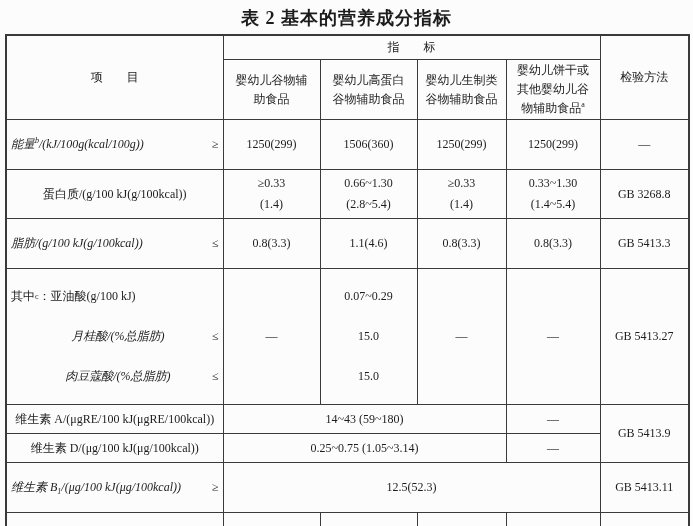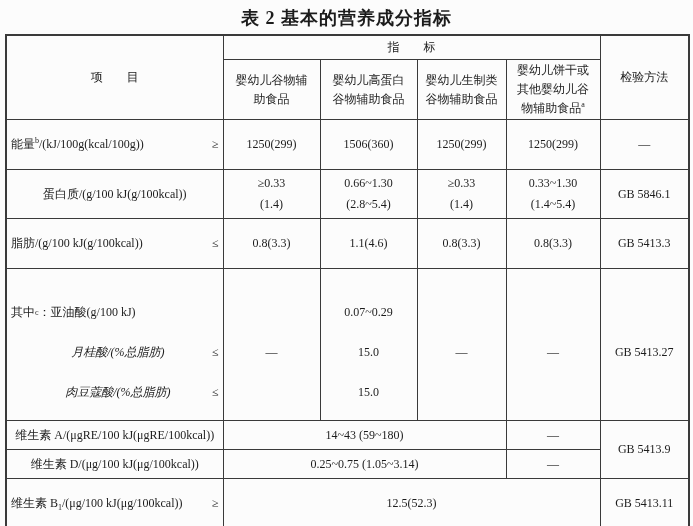--- a/index.html
+++ b/index.html
@@ -24,30 +24,30 @@
   }
   .std th,.std td{
     border:1px solid var(--border);
     font-size:12px;font-weight:normal;
     text-align:center;vertical-align:middle;
     padding:1px 4px;white-space:pre-line;
     overflow:hidden;
   }
   .std th{line-height:19px;}
   .item-cell{text-align:left;padding-left:8px;padding-right:8px;}
-  .flex-cell{display:flex;align-items:center;justify-content:space-between;}
+  .flex-cell{display:flex;align-items:center;justify-content:space-between;font-style:italic;}
   .sym{padding-left:4px;}
   sup,sub{font-size:8px;line-height:0;}
   
   .rh1 th{height:21px;text-align:center;}
   .rh2 th{height:57px;}
   .r-en td{height:27px;}
   .r-prot td{height:46px;line-height:21px;}
   .r-fat td{height:26px;}
-  .r-sub td{height:76px;padding-top:16px;padding-bottom:0;}
+  .r-sub td{height:76px;padding-top:0;padding-bottom:0;}
   .r-std td{height:26px;}
   
   .no-bb{border-bottom:none;}
   .no-bt{border-top:none;}
   
   .sub-line{height:25px;display:flex;align-items:center;}
   .sub-line.indent{padding-left:17px;}
   .sub-line .grow{flex:1;font-style:italic;}
   .sub-vals .sub-line{justify-content:center;}
 </style>
@@ -104,21 +104,21 @@
     <tr class="r-prot">
       <td class="item-cell">蛋白质/(g/100 kJ(g/100kcal))</td>
       <td>≥0.33
 (1.4)</td>
       <td>0.66~1.30
 (2.8~5.4)</td>
       <td>≥0.33
 (1.4)</td>
       <td>0.33~1.30
 (1.4~5.4)</td>
-      <td>GB 5846.1</td>
+      <td>GB 3268.8</td>
     </tr>
 
     <tr class="r-fat">
       <td class="item-cell no-bb">
         <div class="flex-cell">
           <span>脂肪/(g/100 kJ(g/100kcal))</span>
           <span class="sym">≤</span>
         </div>
       </td>
       <td>0.8(3.3)</td>

